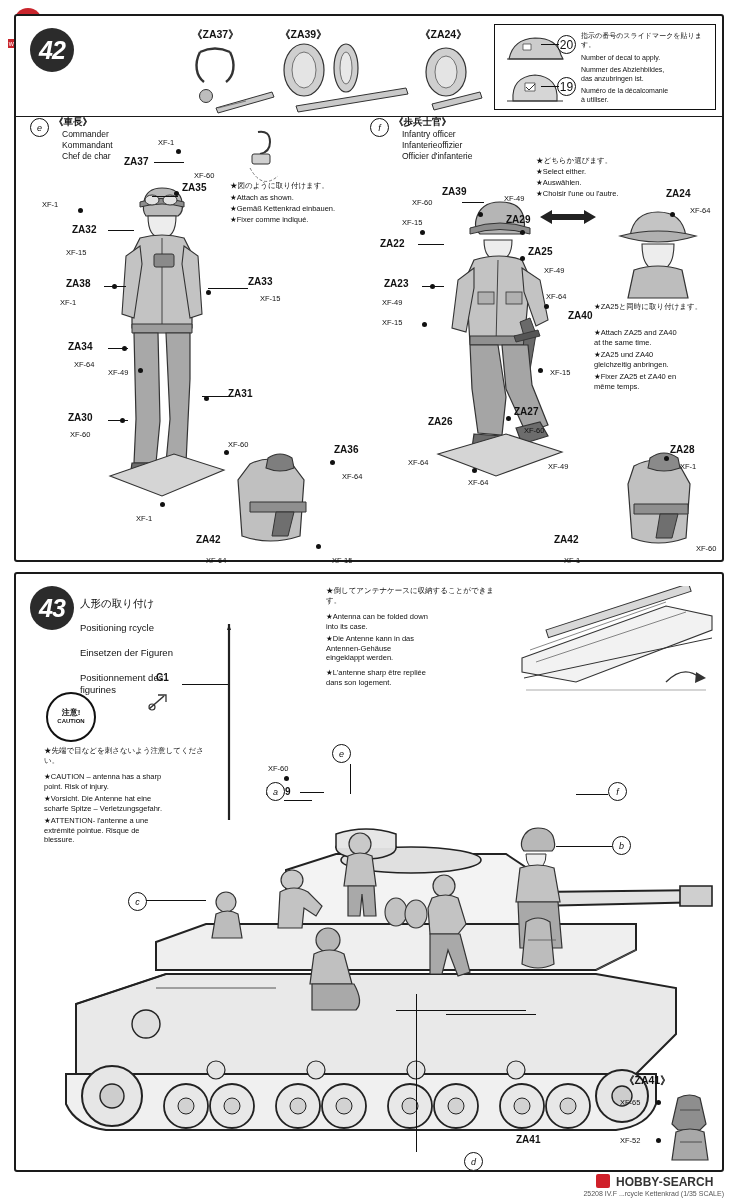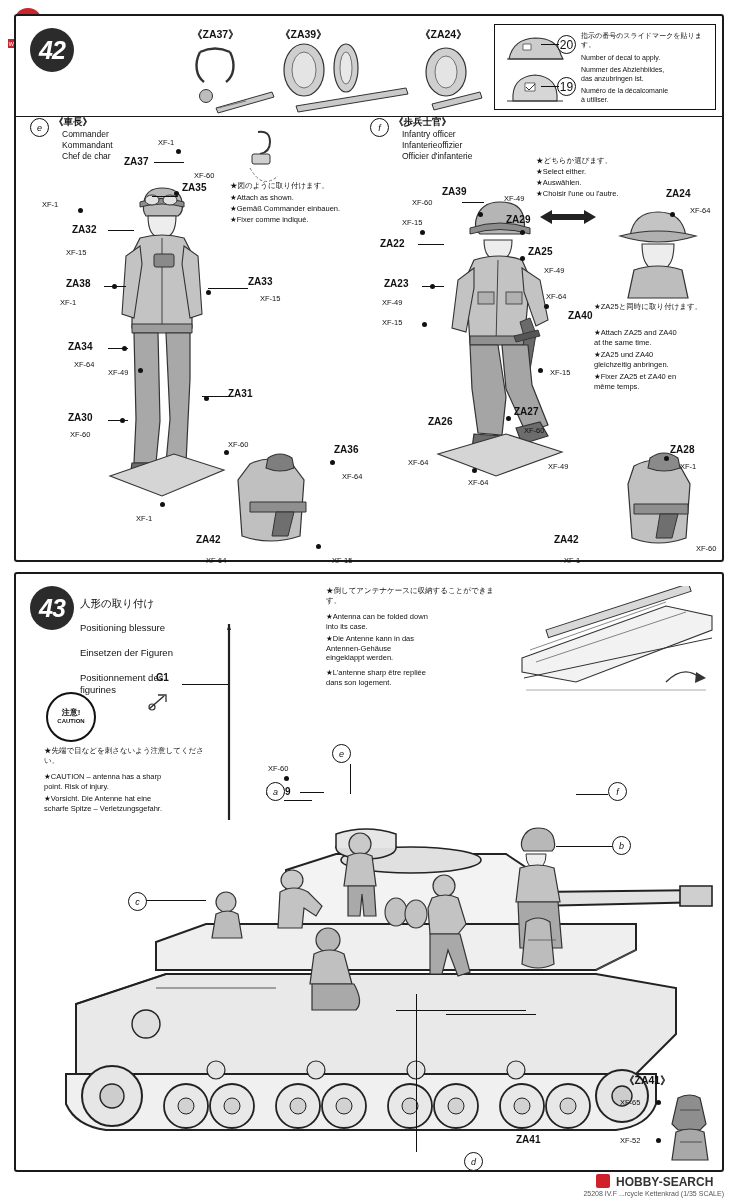--- a/index.html
+++ b/index.html
@@ -180,21 +180,21 @@
 
     <div class="fig" style="left:228px;top:112px;">
       <svg width="46" height="64" viewBox="0 0 46 64">
         <path d="M14 4 q12 -2 12 10 q0 10 -10 12" stroke="#333" stroke-width="2" fill="none"></path>
         <rect x="8" y="26" width="18" height="10" rx="2" fill="#d0d0d0" stroke="#333" stroke-width="1"></rect>
         <path d="M6 40 q12 22 28 8" stroke="#777" stroke-width="1" fill="none" stroke-dasharray="3 2"></path>
       </svg>
     </div>
     <div class="t sm" style="left:214px;top:165px;width:150px;">★図のように取り付けます。</div>
     <div class="t sm" style="left:214px;top:177px;width:150px;">★Attach as shown.</div>
-    <div class="t sm" style="left:214px;top:188px;width:160px;">★Gemäß Commander einbauen.</div>
+    <div class="t sm" style="left:214px;top:188px;width:160px;">★Gemäß Kettenkrad einbauen.</div>
     <div class="t sm" style="left:214px;top:199px;width:160px;">★Fixer comme indiqué.</div>
 
     <div class="fig" style="left:80px;top:160px;">
       <svg width="140" height="340" viewBox="0 0 140 340">
 
         <path d="M48 26 q2 -14 18 -14 q18 0 20 14 q2 10 -4 14 l-32 0 q-4 -5 -2 -14 z" fill="#b9b9b9" stroke="#333" stroke-width="1.2"></path>
         <path d="M44 26 q20 -7 44 0 l0 5 q-22 -6 -44 0 z" fill="#8e8e8e" stroke="#333" stroke-width="1"></path>
 
         <ellipse cx="56" cy="24" rx="7" ry="5" fill="#e2e2e2" stroke="#333" stroke-width="1"></ellipse>
         <ellipse cx="74" cy="24" rx="7" ry="5" fill="#e2e2e2" stroke="#333" stroke-width="1"></ellipse>
@@ -417,21 +417,21 @@
     <div class="code" style="left:548px;top:540px;">XF-1</div>
     <div class="code" style="left:680px;top:528px;">XF-60</div>
   </div>
 
   <div class="panel" id="panel-43">
 
     <div class="step-badge" style="left:14px;top:12px;">43</div>
 
     <div class="step-title" style="left:64px;top:10px;width:150px;">
       <div class="jp">人形の取り付け</div>
-      <div>Positioning blessure</div>
+      <div>Positioning rcycle</div>
       <div>Einsetzen der Figuren</div>
       <div>Positionnement des
 figurines</div>
     </div>
 
     <div class="t sm" style="left:310px;top:12px;width:180px;">★倒してアンテナケースに収納することができます。</div>
     <div class="t sm" style="left:310px;top:38px;width:186px;">★Antenna can be folded down
 into its case.</div>
     <div class="t sm" style="left:310px;top:60px;width:186px;">★Die Antenne kann in das
 Antennen-Gehäuse
@@ -454,20 +454,23 @@
 
     <div class="caution" style="left:30px;top:118px;">
       <span>注意!</span>
       <span style="font-size:6px;">CAUTION</span>
     </div>
     <div class="t sm" style="left:28px;top:172px;width:170px;">★先端で目などを刺さないよう注意してください。</div>
     <div class="t sm" style="left:28px;top:198px;width:176px;">★CAUTION – antenna has a sharp
 point. Risk of injury.</div>
     <div class="t sm" style="left:28px;top:220px;width:176px;">★Vorsicht. Die Antenne hat eine
 scharfe Spitze – Verletzungsgefahr.</div>
+    <div class="t sm" style="left:28px;top:242px;width:176px;">★ATTENTION- l'antenne a une
+extrémité pointue. Risque de
+blessure.</div>
 
     <div class="part" style="left:140px;top:98px;">C1</div>
     <div class="fig" style="left:130px;top:118px;">
       <svg width="26" height="20" viewBox="0 0 26 20">
         <path d="M3 17 L18 4" stroke="#333" stroke-width="1.6"></path>
         <path d="M12 3 l8 0 l0 7" stroke="#333" stroke-width="1.3" fill="none"></path>
         <circle cx="6" cy="15" r="3" fill="none" stroke="#333" stroke-width="1.2"></circle>
       </svg>
     </div>
     <div class="ln" style="left:166px;top:110px;width:46px;"></div>

